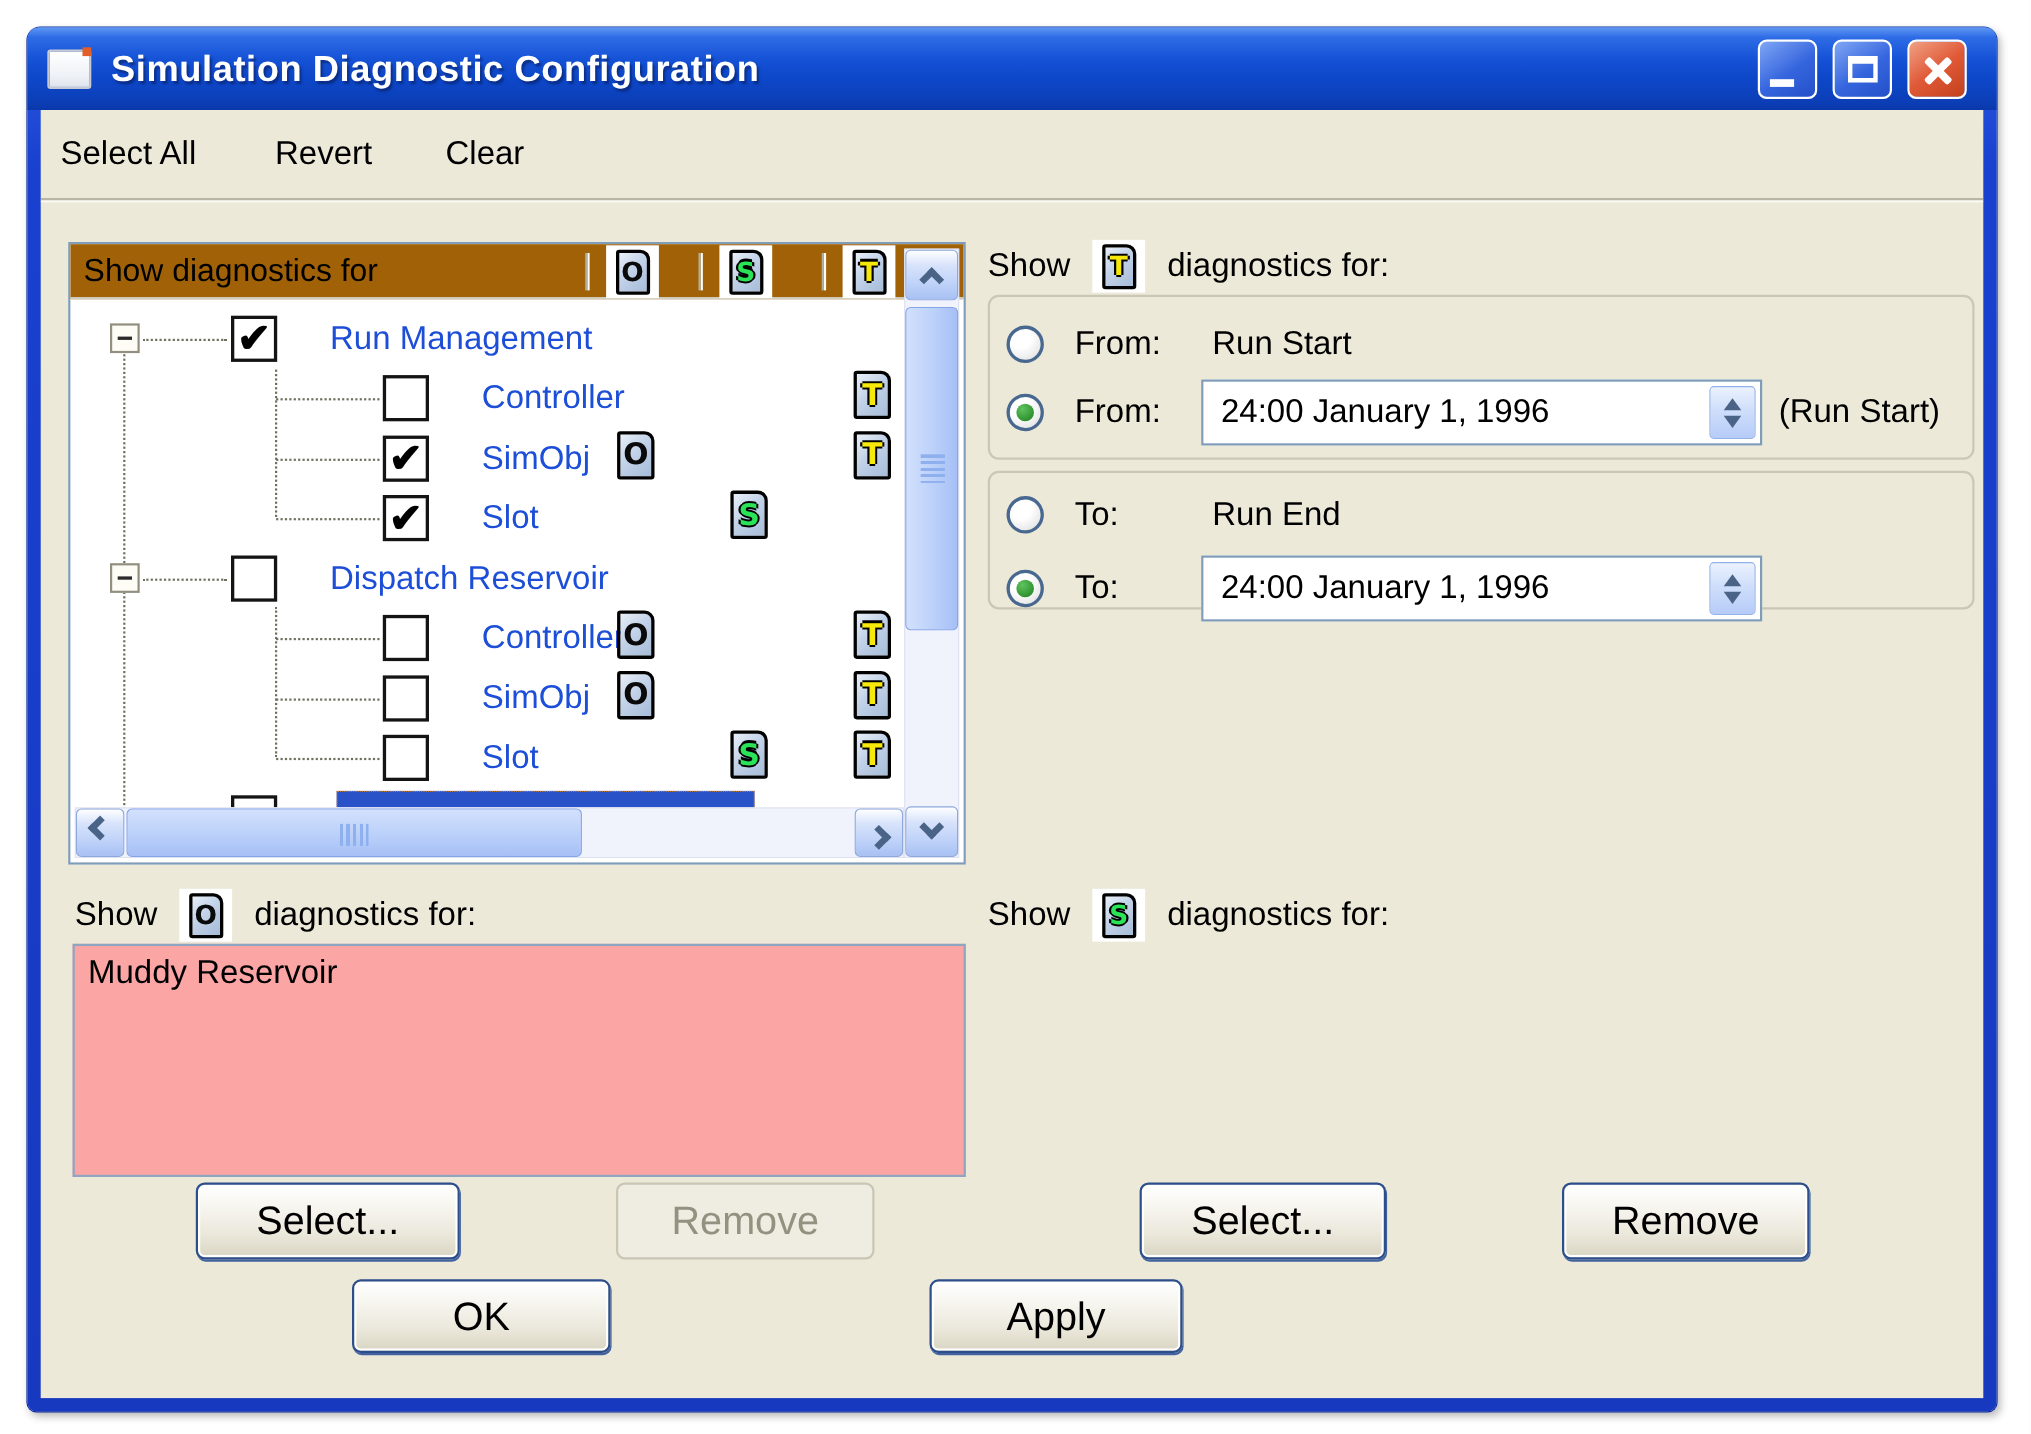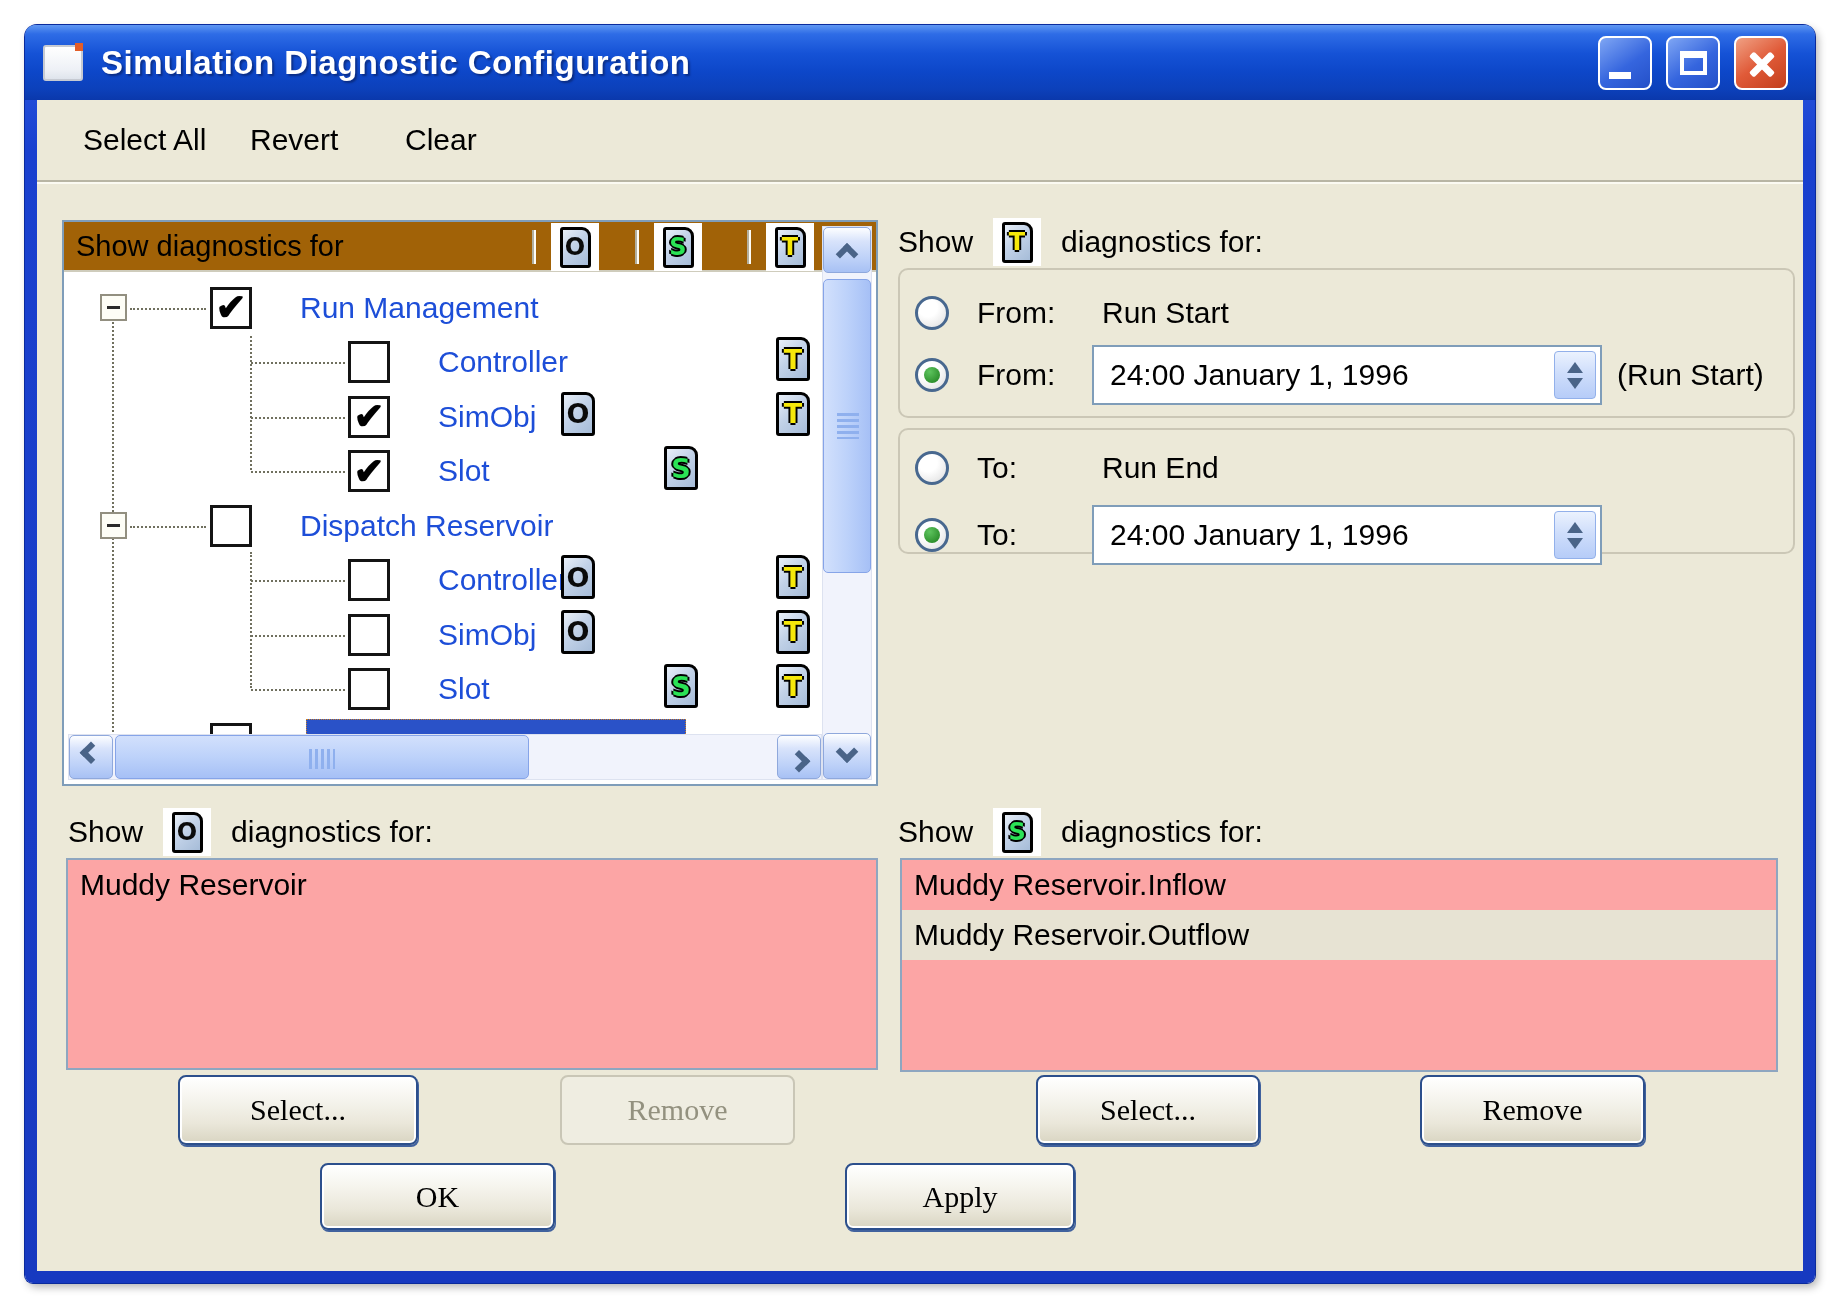--- a/index.html
+++ b/index.html
@@ -22,21 +22,21 @@
   .wbtn.max{left:1641px;background:linear-gradient(145deg,#7fa6f4,#3565de 55%,#2450c8);}
   .wbtn.close{left:1709px;background:linear-gradient(145deg,#f0a184,#e05a38 50%,#c33f1c);}
   .g-min{position:absolute;left:9px;bottom:9px;width:22px;height:7px;background:#fff;}
   .g-max{position:absolute;left:12px;top:13px;width:27px;height:24px;border:4px solid #fff;border-top-width:7px;background:transparent;}
   .g-x1,.g-x2{position:absolute;left:11px;top:23px;width:30px;height:7px;background:#fff;border-radius:2px;}
   .g-x1{transform:rotate(45deg);} .g-x2{transform:rotate(-45deg);}
   
   .winbody{position:absolute;left:12px;right:12px;top:75px;bottom:12px;background:#ece9d8;overflow:hidden;}
   .menubar{position:absolute;left:0;top:0;width:100%;height:80px;}
   .menu-item{position:absolute;top:0;height:80px;line-height:80px;font-size:30px;color:#000;cursor:default;}
-  .mi-0{left:18px;margin-left:28px;} .mi-1{left:213px;} .mi-2{left:368px;}
+  .mi-0{left:18px;} .mi-1{left:213px;} .mi-2{left:368px;}
   .menu-line{position:absolute;left:0;right:0;top:80px;height:2px;background:#b8b5a4;box-shadow:0 2px 0 #fbfaf2;}
   
   .tree{position:absolute;left:25px;top:120px;width:816px;height:566px;background:#fff;border:2px solid #7f9db9;}
   .tree-header{position:absolute;left:0;top:0;width:100%;height:50px;background:#a16207;
     border-bottom:2px solid #cfccbc;box-shadow:0 1px 0 #fff;}
   .hlabel{position:absolute;left:12px;top:0;line-height:48px;font-size:29px;}
   .hdiv{position:absolute;top:8px;width:2px;height:34px;background:#b3b0a0;box-shadow:2px 0 0 #fdfcf6;}
   .chip{position:absolute;top:1px;width:48px;height:48px;background:#fff;display:flex;align-items:center;justify-content:center;}
   .pg{width:34px;height:44px;border:3px solid #000;border-radius:3px 9px 3px 3px;
     background:linear-gradient(135deg,#e8eff8 0%,#c2d2e8 45%,#a6bcd8 100%);
@@ -98,21 +98,21 @@
   
   .listbox{position:absolute;background:#fca5a5;border:2px solid #8ea6c0;overflow:hidden;}
   .lb-left{left:29px;top:758px;width:812px;height:212px;}
   .lb-right{left:863px;top:758px;width:878px;height:214px;}
   .litem{height:50px;line-height:50px;padding-left:12px;font-size:30px;white-space:nowrap;color:#000;}
   .litem.sel{background:#e7e3d3;}
   
   .btn{position:absolute;height:70px;border:2px solid #2c4f8c;border-radius:8px;cursor:pointer;
     background:linear-gradient(180deg,#ffffff,#f5f4ed 35%,#eae7da 70%,#d9d5c2 100%);
     box-shadow:inset 0 0 0 2px #fff,1px 2px 0 #41629e;
-    font-size:30px;color:#000;display:flex;align-items:center;justify-content:center;font-family:Liberation Serif, serif;}
+    font-size:36px;color:#000;display:flex;align-items:center;justify-content:center;font-family:Liberation Sans, sans-serif;}
   .btn.disabled{border-color:#c9c6b6;color:#93917f;background:#efede1;box-shadow:none;cursor:default;}
   .b-lselect{left:141px;top:975px;width:240px;}
   .b-lremove{left:523px;top:975px;width:235px;}
   .b-rselect{left:999px;top:975px;width:224px;}
   .b-rremove{left:1383px;top:975px;width:225px;}
   .b-ok{left:283px;top:1063px;width:235px;height:67px;}
   .b-apply{left:808px;top:1063px;width:230px;height:67px;}
   .b-cancel{left:1270px;top:1063px;width:230px;height:67px;}
 </style>
 </head>
@@ -299,24 +299,20 @@
     <button class="btn b-lselect">Select...</button>
     <button class="btn b-lremove disabled" id="object-remove">Remove</button>
 
     <div class="show-line" style="left:861px;top:706px;height:52px">
       <span>Show</span>
       <span class="chip">
           <span class="pg s">S</span>
         </span>
       <span>diagnostics for:</span>
     </div>
-    <div class="listbox lb-right" id="slot-list">
-        <div class="litem">Muddy Reservoir.Inflow</div>
-        <div class="litem sel">Muddy Reservoir.Outflow</div>
-      </div>
     <button class="btn b-rselect">Select...</button>
     <button class="btn b-rremove" id="slot-remove">Remove</button>
 
     <button class="btn b-apply">Apply</button>
     <button class="btn b-ok">OK</button>
 
   </div>
 </div>
 
 </body></html>

